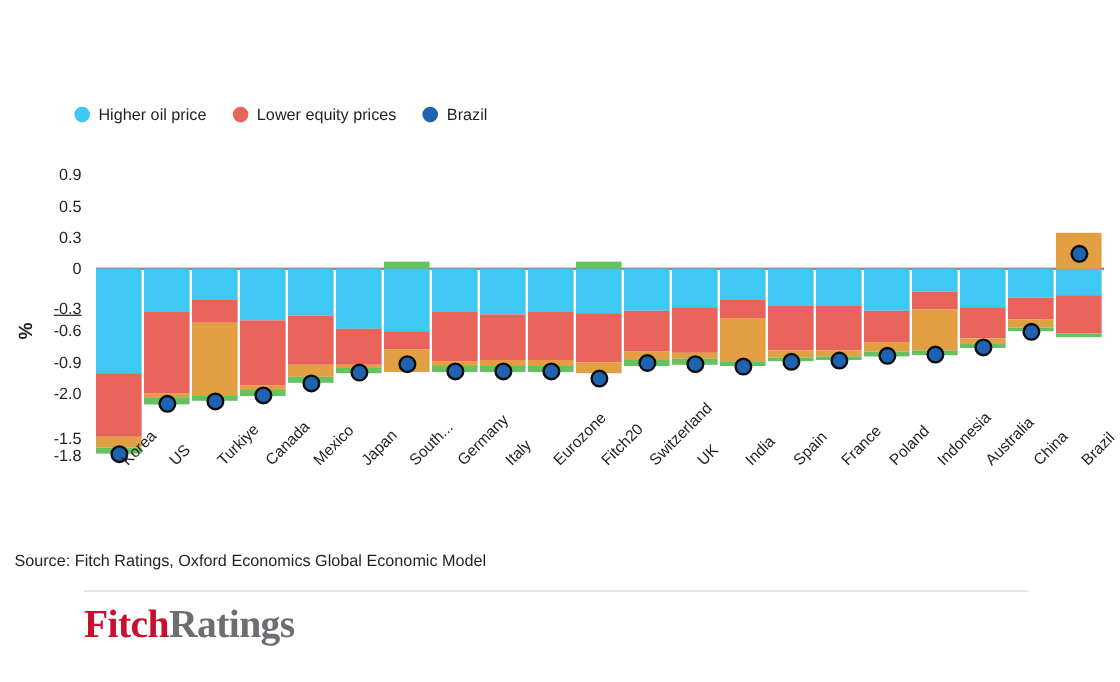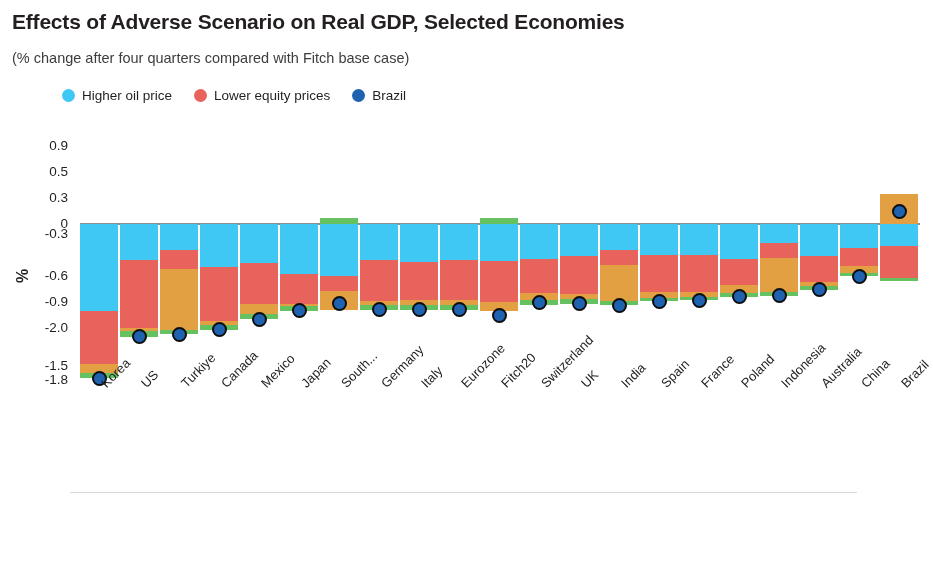--- a/index.html
+++ b/index.html
@@ -86,22 +86,20 @@
     white-space:nowrap;
   }
   .logo .f{color:#c8102e;}
   .logo .r{color:#6d6e71;}
 </style>
 </head>
 <body>
 
 <div class="page">
 
-  <div class="title">Effects of Adverse Scenario on Real GDP, Selected Economies</div>
-  <div class="subtitle">(% change after four quarters compared with Fitch base case)</div>
 
   <div class="legend" id="legend">
       <div class="legend-item">
         <span class="legend-dot" style="background: rgb(63, 200, 244);"></span>
         <span class="legend-label">Higher oil price</span>
       </div>
       <div class="legend-item">
         <span class="legend-dot" style="background: rgb(232, 99, 92);"></span>
         <span class="legend-label">Lower equity prices</span>
       </div>
@@ -110,21 +108,21 @@
         <span class="legend-label">Brazil</span>
       </div>
     </div>
 
   <div class="axis-label-y">%</div>
   <div class="ytick-wrap" id="yticks">
       <div class="ytick-row" style="top: 0px; text-align: center;">0.9</div>
       <div class="ytick-row" style="top: 26px;">0.5</div>
       <div class="ytick-row" style="top: 52px;">0.3</div>
       <div class="ytick-row" style="top: 78px;">0</div>
-      <div class="ytick-row" style="top: 88px;">-0.3</div>
+      <div class="ytick-row" style="top: 111px; text-decoration: underline;">-0.3</div>
       <div class="ytick-row" style="top: 130px;">-0.6</div>
       <div class="ytick-row" style="top: 156px;">-0.9</div>
       <div class="ytick-row" style="top: 182px;">-2.0</div>
       <div class="ytick-row" style="top: 220px;">-1.5</div>
       <div class="ytick-row" style="top: 234px; margin-left: 8px;">-1.8</div>
     </div>
 
   <div class="plot" id="plot">
     <div class="zeroline" id="zeroline" style="top: 77px;"></div>
   <div class="bar-col" style="left: 0px; width: 38.2px;">
@@ -293,15 +291,19 @@
       <div class="xlabel" style="left: 618px;">India</div>
       <div class="xlabel" style="left: 658px;">Spain</div>
       <div class="xlabel" style="left: 698px;">France</div>
       <div class="xlabel" style="left: 738px;">Poland</div>
       <div class="xlabel" style="left: 778px;">Indonesia</div>
       <div class="xlabel" style="left: 818px;">Australia</div>
       <div class="xlabel" style="left: 858px;">China</div>
       <div class="xlabel" style="left: 898px;">Brazil</div>
     </div>
 
+  <div class="source">Source: Fitch Ratings, Oxford Economics Global Economic Model</div>
   <div class="rule"></div>
+  <div class="logo">
+    <span class="f">Fitch</span><span class="r">Ratings</span>
+  </div>
 
 </div>
 
 </body></html>

